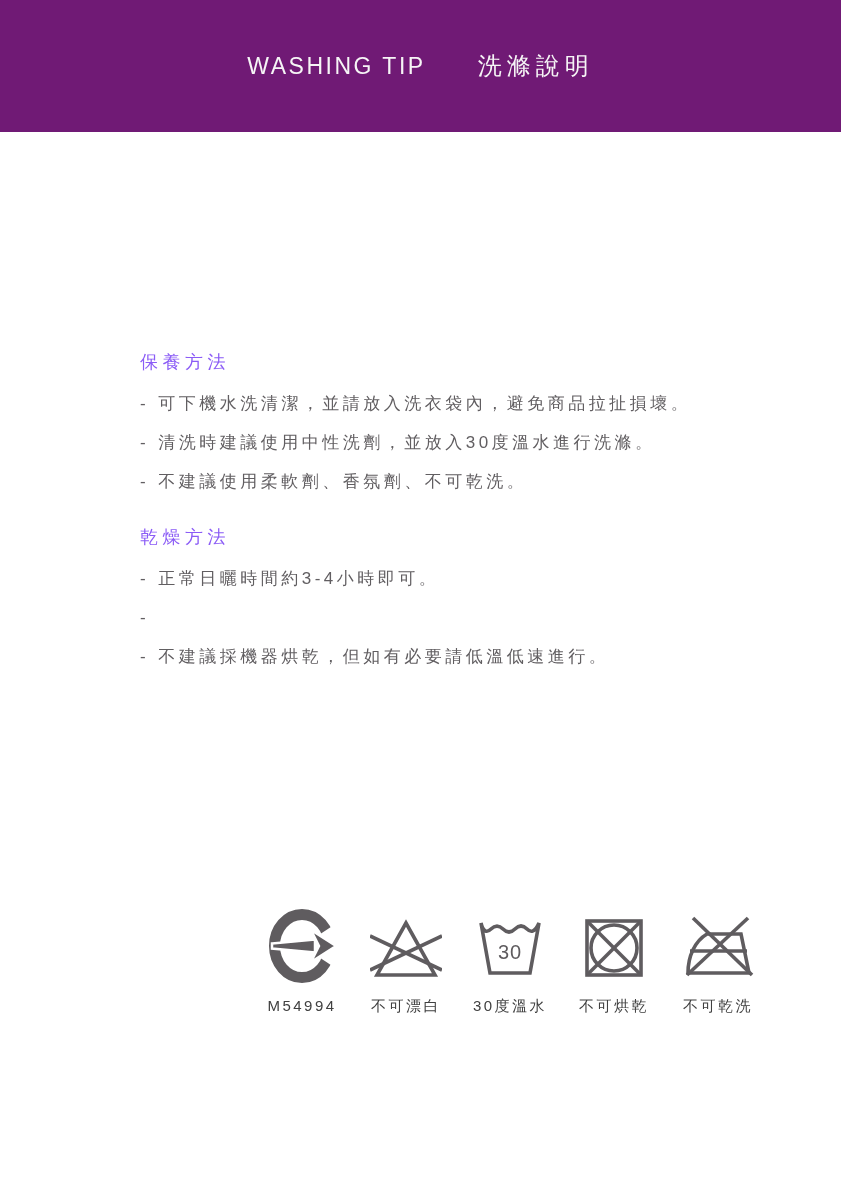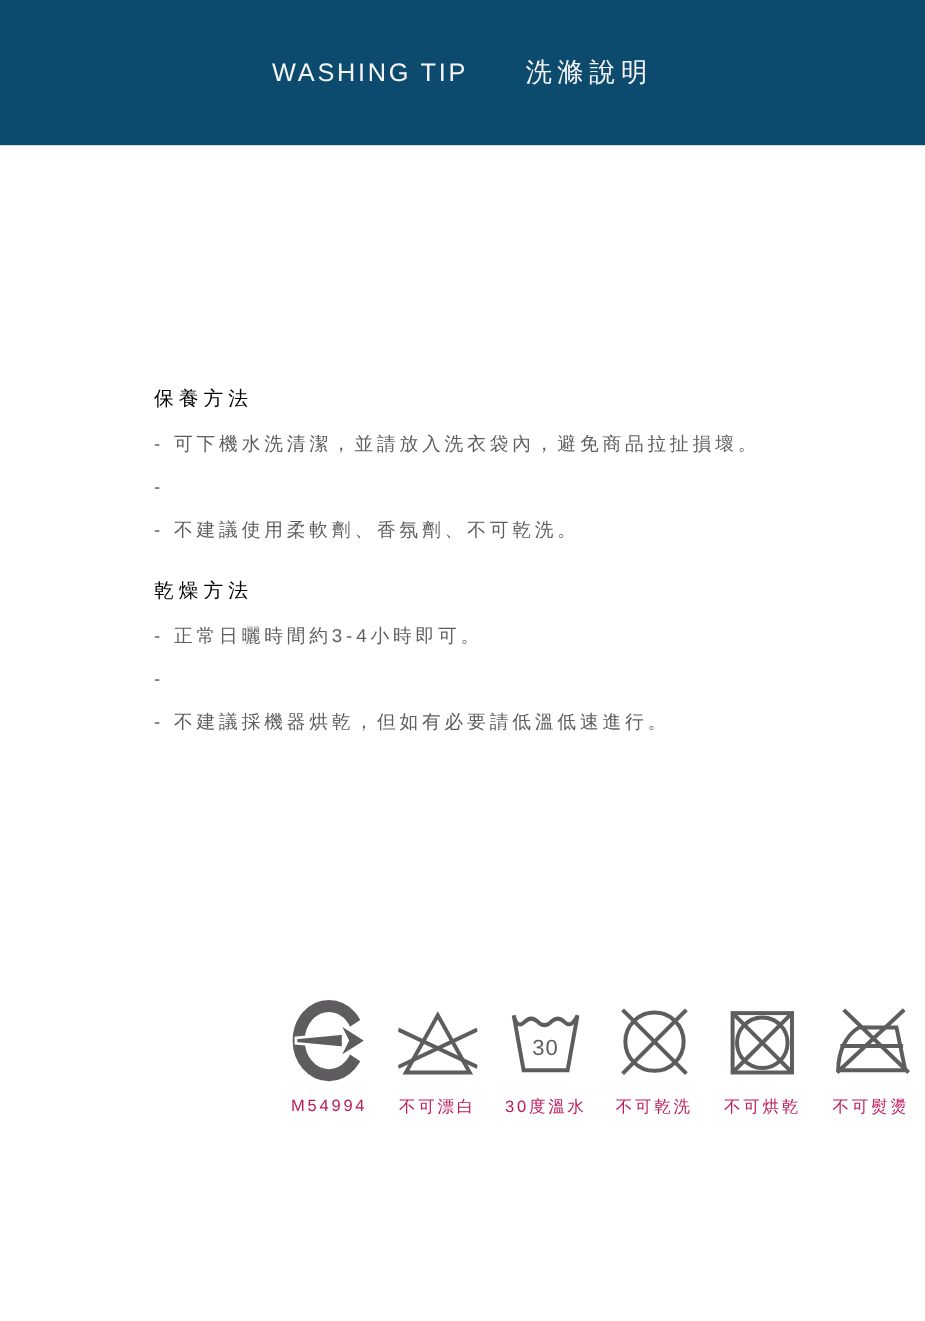--- a/index.html
+++ b/index.html
@@ -8,21 +8,21 @@
     width: 841px;
     min-height: 1201px;
     background: #ffffff;
     font-family: "Liberation Sans", "DejaVu Sans", sans-serif;
     position: relative;
   }
 
   
   .header {
     height: 132px;
-    background: #0c4a6e;
+    background: #701a75;
     display: flex;
     align-items: center;
     justify-content: center;
     gap: 52px;
   }
   .header .title-en {
     color: #f6f5f6;
     font-size: 23px;
     letter-spacing: 2.5px;
     font-weight: 400;
@@ -35,21 +35,21 @@
   }
 
   
   .content {
     padding: 219px 0 0 140px;
   }
   .section-title {
     font-size: 18px;
     font-weight: 400;
     letter-spacing: 4.5px;
-    color: #000000;
+    color: #8b5cf6;
     margin: 0 0 19px 0;
     line-height: 23px;
   }
   .care-list {
     list-style: none;
     margin: 0;
     padding: 0;
   }
   .care-list li {
     display: flex;
@@ -80,21 +80,21 @@
   .symbol .icon-box {
     height: 80px;
     display: flex;
     align-items: flex-end;
     justify-content: center;
   }
   .symbol .label {
     margin-top: 13px;
     font-size: 15px;
     letter-spacing: 2.5px;
-    color: #be185d;
+    color: #404040;
     white-space: nowrap;
   }
   .symbol svg { display: block; }
   .sym-stroke {
     stroke: #5f5c5f;
     stroke-width: 3.6;
     fill: none;
   }
   .sym-fill { fill: #5f5c5f; }
   .tub-num {
@@ -116,20 +116,21 @@
 
   <section class="section">
     <h2 class="section-title">保養方法</h2>
     <ul class="care-list">
       <li>
         <span class="dash">-</span>
         <span>可下機水洗清潔，並請放入洗衣袋內，避免商品拉扯損壞。</span>
       </li>
       <li>
         <span class="dash">-</span>
+        <span>清洗時建議使用中性洗劑，並放入30度溫水進行洗滌。</span>
       </li>
       <li>
         <span class="dash">-</span>
         <span>不建議使用柔軟劑、香氛劑、不可乾洗。</span>
       </li>
     </ul>
   </section>
 
   <section class="section">
     <h2 class="section-title">乾燥方法</h2>
@@ -176,30 +177,20 @@
     <div class="symbol">
       <div class="icon-box">
         <svg width="74" height="72" viewBox="0 0 72 72">
           <path class="sym-stroke" d="M7,11 C9,20 13,21 17,17 C21,13 25,13 29,17 C33,21 37,21 41,17 C45,13 49,13 53,17 C57,21 61,20 65,11 L56,61 L16,61 Z"></path>
           <text class="tub-num" x="36" y="47" text-anchor="middle">30</text>
         </svg>
       </div>
       <div class="label">30度溫水</div>
     </div>
 
-    <div class="symbol">
-      <div class="icon-box">
-        <svg width="72" height="74" viewBox="0 0 72 72">
-          <circle class="sym-stroke" cx="36" cy="36" r="26.5"></circle>
-          <line class="sym-stroke" x1="7" y1="7" x2="65" y2="65"></line>
-          <line class="sym-stroke" x1="65" y1="7" x2="7" y2="65"></line>
-        </svg>
-      </div>
-      <div class="label">不可乾洗</div>
-    </div>
 
     <div class="symbol">
       <div class="icon-box">
         <svg width="72" height="72" viewBox="0 0 72 72">
           <rect class="sym-stroke" x="9" y="9" width="54" height="54"></rect>
           <circle class="sym-stroke" cx="36" cy="36" r="23"></circle>
           <line class="sym-stroke" x1="9" y1="9" x2="63" y2="63"></line>
           <line class="sym-stroke" x1="63" y1="9" x2="9" y2="63"></line>
         </svg>
       </div>
@@ -208,17 +199,17 @@
 
     <div class="symbol">
       <div class="icon-box">
         <svg width="76" height="72" viewBox="0 0 76 72">
           <path class="sym-stroke" d="M27,22 L61,22 L69,61 L8,61 C8,44 15,29 27,22 Z"></path>
           <line class="sym-stroke" x1="10" y1="39" x2="67" y2="39"></line>
           <line class="sym-stroke" x1="13" y1="6" x2="72" y2="63"></line>
           <line class="sym-stroke" x1="68" y1="6" x2="7" y2="63"></line>
         </svg>
       </div>
-      <div class="label">不可熨燙</div>
+      <div class="label">不可乾洗</div>
     </div>
 
   </div>
 </main>
 
 </body></html>

